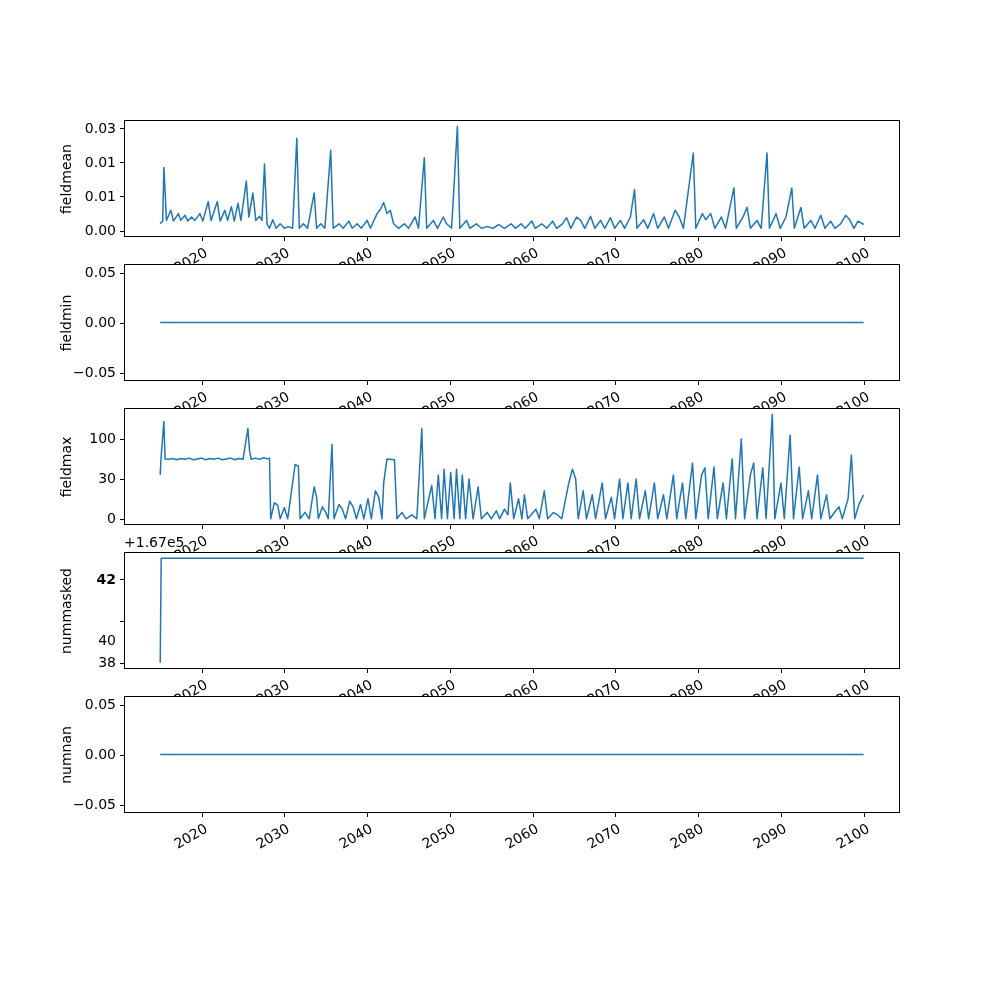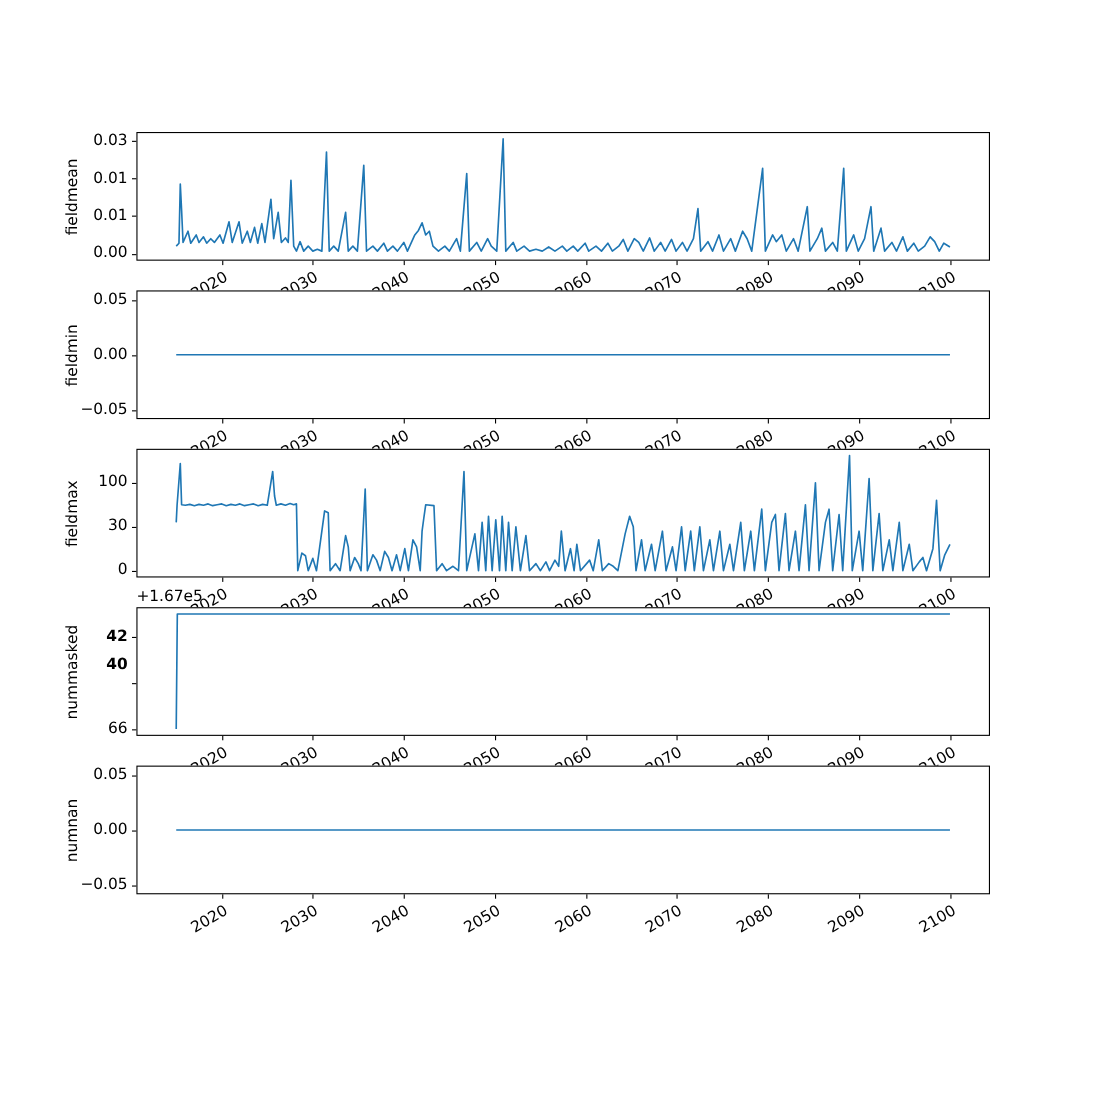--- a/index.html
+++ b/index.html
@@ -122,23 +122,23 @@
       <div class="xtick-label" style="left: 784px; top: 532px;">2100</div>
       <div class="y-axis-title" style="left: 66px; top: 466.5px;">fieldmax</div>
     </div>
     <div>
       <div class="axes-box" style="left: 124px; top: 552px; width: 776px; height: 117px;">
         <svg width="774" height="115" viewBox="0 0 774 115">
           <polyline points="35.2,109.8 36.2,5.2 738.6,5.2" fill="none" stroke="#1f77b4" stroke-width="1.5" stroke-linejoin="round"></polyline>
         </svg>
       </div>
       <div class="ytick" style="left: 120px; top: 663px;"></div>
-      <div class="ytick-label" style="left: 26px; top: 654px;">66</div>
+      <div class="ytick-label" style="left: 26px; top: 654px;">38</div>
       <div class="ytick" style="left: 120px; top: 621px;"></div>
-      <div class="ytick-label" style="left: 26px; top: 596px; font-weight: bold;">40</div>
+      <div class="ytick-label" style="left: 26px; top: 632px;">40</div>
       <div class="ytick" style="left: 120px; top: 579px;"></div>
       <div class="ytick-label" style="left: 26px; top: 571px; font-weight: bold;">42</div>
       <div class="xtick" style="left: 202px; top: 669px;"></div>
       <div class="xtick-label" style="left: 122px; top: 676px;">2020</div>
       <div class="xtick" style="left: 284px; top: 669px;"></div>
       <div class="xtick-label" style="left: 204px; top: 676px;">2030</div>
       <div class="xtick" style="left: 367px; top: 669px;"></div>
       <div class="xtick-label" style="left: 287px; top: 676px;">2040</div>
       <div class="xtick" style="left: 450px; top: 669px;"></div>
       <div class="xtick-label" style="left: 370px; top: 676px;">2050</div>

